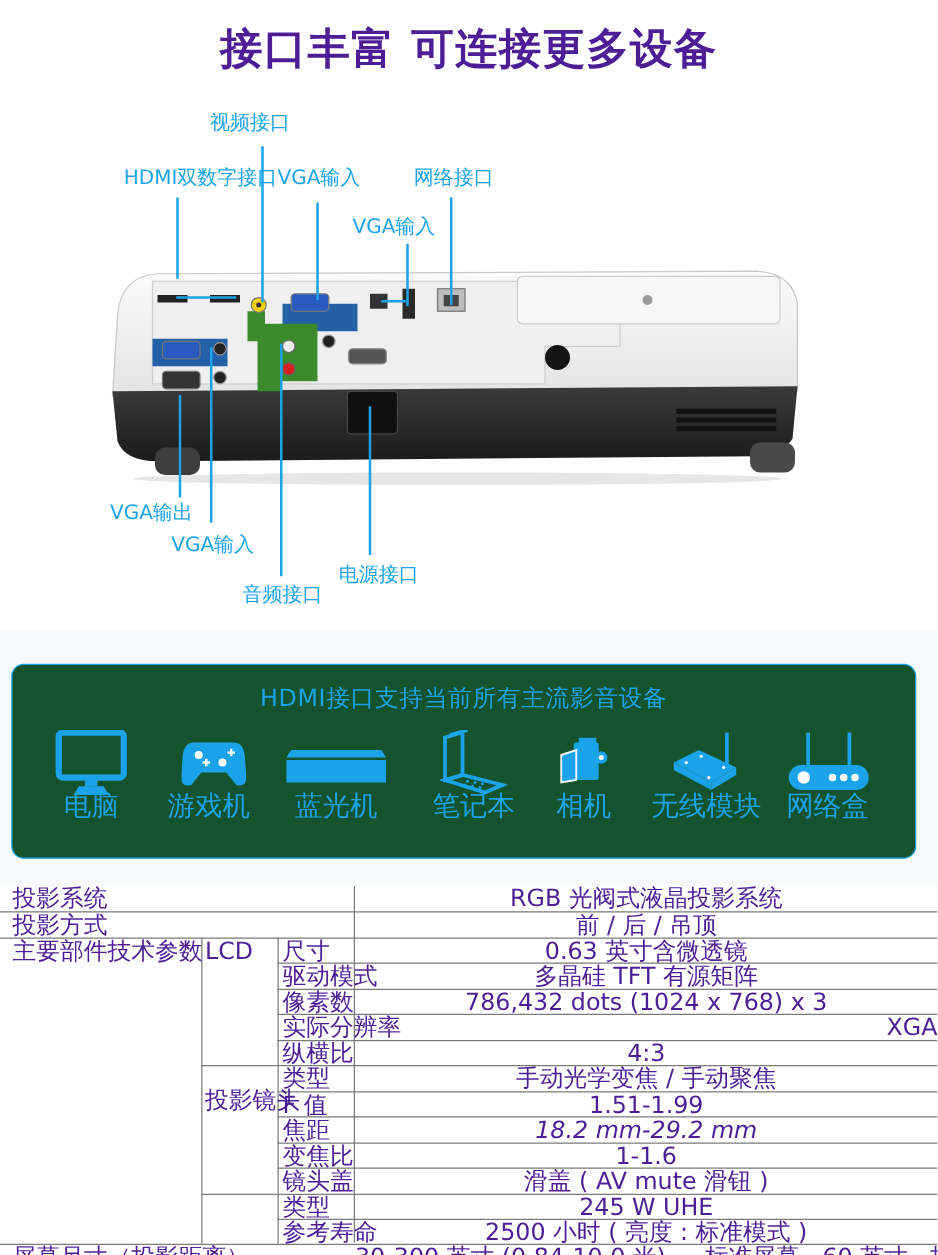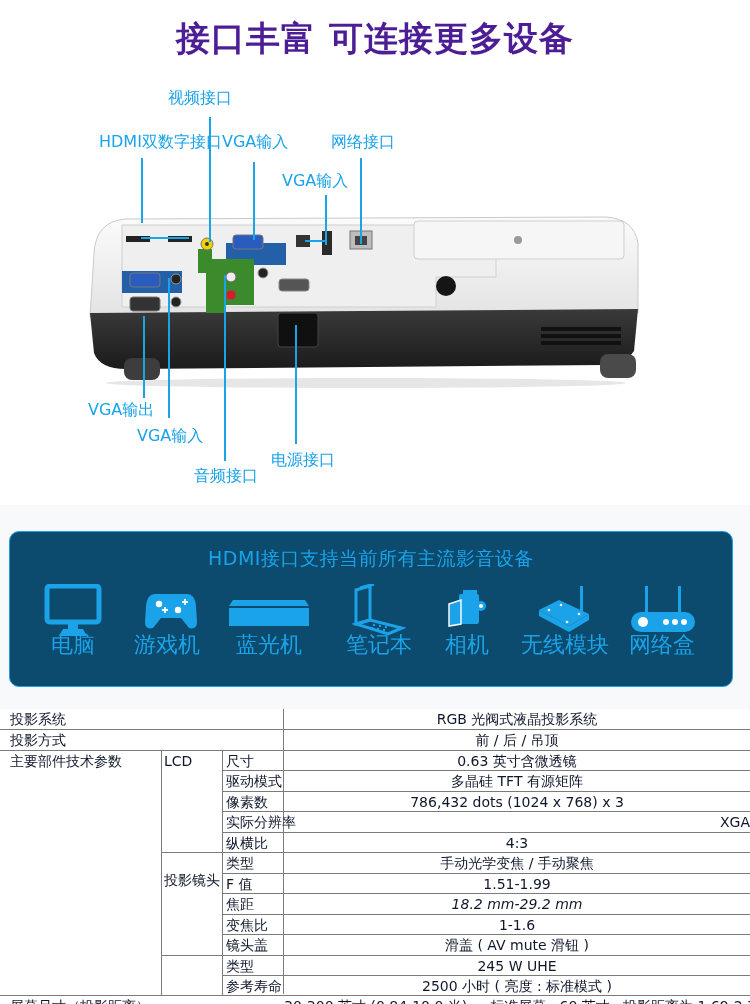--- a/index.html
+++ b/index.html
@@ -12,29 +12,29 @@
   .label { position:absolute; font-size:16px; color:#1aa3e8; white-space:nowrap; }
   .vline { position:absolute; width:1.5px; background:#1aa3e8; }
   .hline { position:absolute; height:1.5px; background:#1aa3e8; }
 
   
   .projector { position:absolute; left:86px; top:213px; width:560px; height:175px; }
 
   
   .panel-bg { position:absolute; left:0; top:505px; width:750px; height:204px; background:#f7f9fb; }
   .panel { position:absolute; left:9px; top:531px; width:724px; height:156px;
-           border:1.5px solid #1aa3e8; border-radius:10px; background:#0c4a6e; }
+           border:1.5px solid #1aa3e8; border-radius:10px; background:#14532d; }
   .panel-title { position:absolute; left:0; top:14px; width:100%; text-align:center;
                  font-size:19px; color:#1aa3e8; letter-spacing:0.5px; }
   .dev { position:absolute; top:52px; width:90px; text-align:center; }
   .dev svg { display:block; margin:0 auto; }
   .dev-label { position:absolute; top:98px; width:100px; text-align:center; font-size:22px; color:#1aa3e8; }
 
   
-  .spec { position:absolute; left:0; top:709px; width:750px; font-size:14px; color:#0f172a; }
+  .spec { position:absolute; left:0; top:709px; width:750px; font-size:19px; color:#4c1d95; }
   .cell { position:absolute; top:0; height:100%; line-height:20px; white-space:nowrap; padding-left:10px; }
   .val { position:absolute; left:284px; width:466px; text-align:center; line-height:20px; white-space:nowrap; }
   .hb { position:absolute; height:1.2px; background:#7b7b7b; }
   .vb { position:absolute; width:1.2px; background:#7b7b7b; }
 </style>
 </head>
 <body>
 
 <div class="title">接口丰富  可连接更多设备</div>
 

